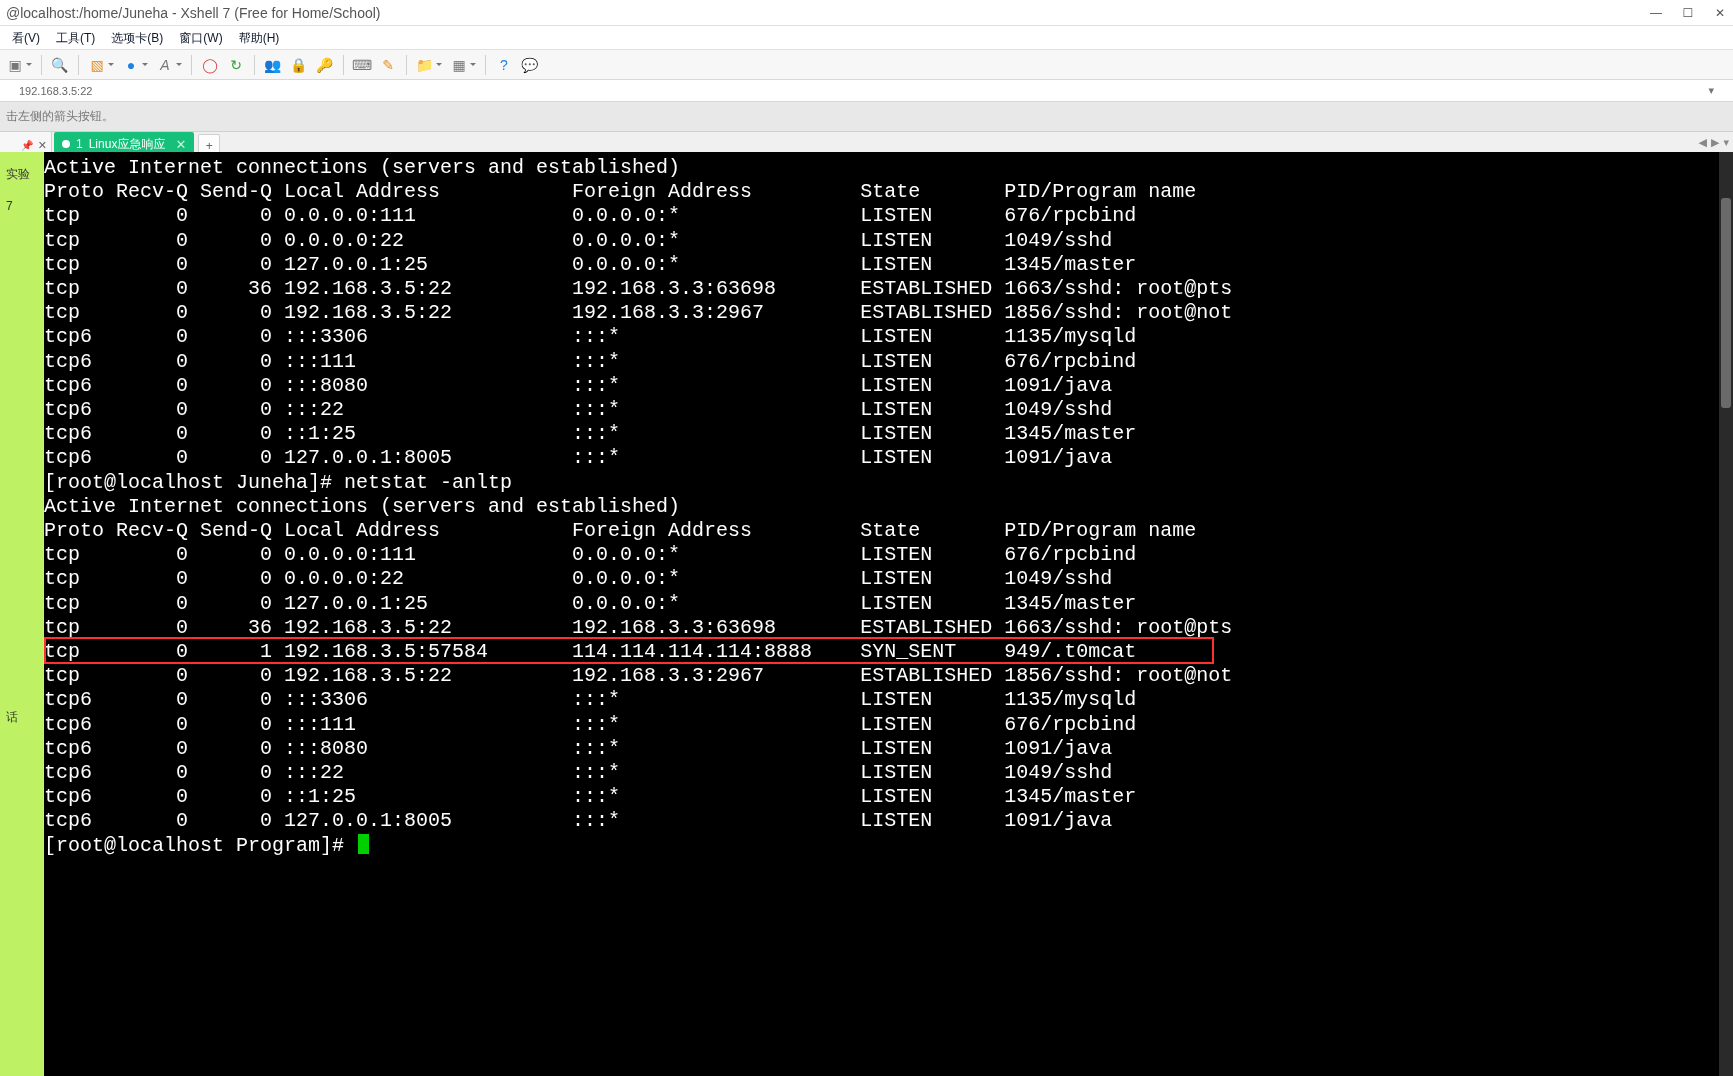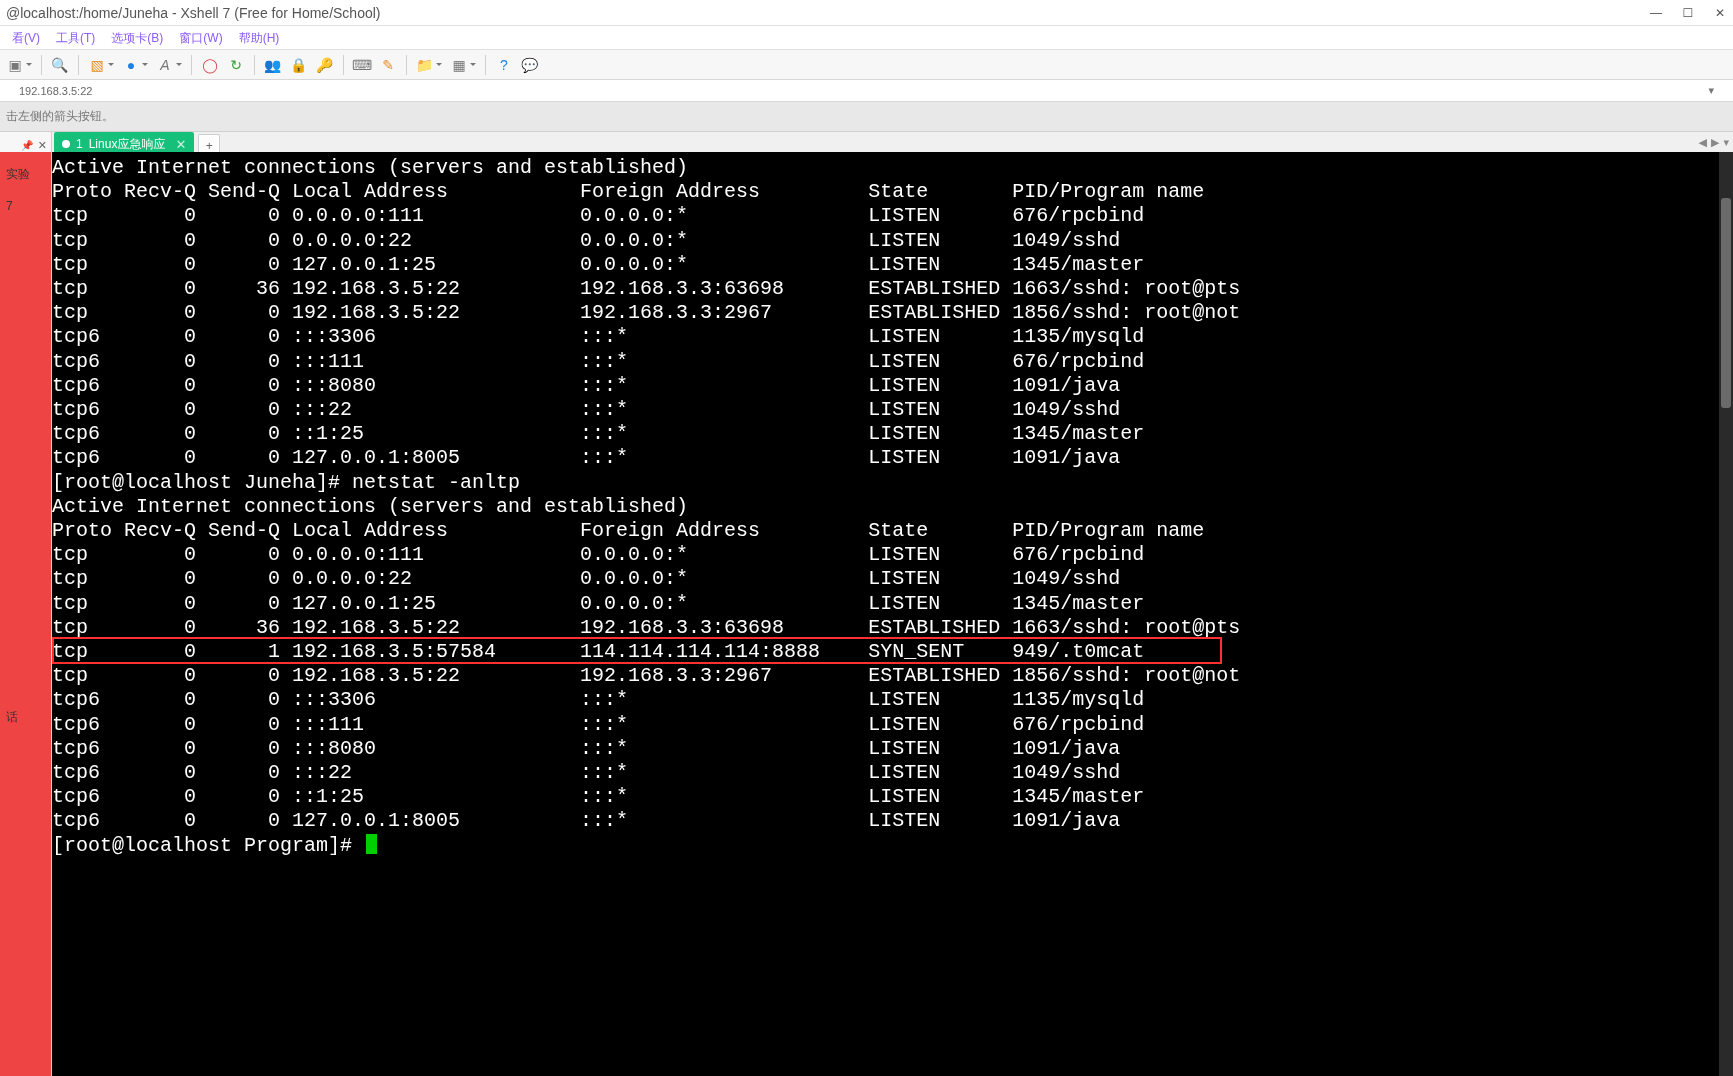--- a/index.html
+++ b/index.html
@@ -2,39 +2,39 @@
 <html><head>
 <meta charset="utf-8">
 <style>
   * { margin:0; padding:0; box-sizing:border-box; }
   html,body { height:100%; width:100%; font-family:"Microsoft YaHei","Segoe UI",Tahoma,sans-serif; font-size:12px; background:#f0f0f0; color:#333; overflow:hidden; }
   .titlebar { height:26px; background:#fff; display:flex; align-items:center; padding:0 6px; border-bottom:1px solid #e0e0e0; justify-content:space-between;}
   .titlebar .title { color:#555; font-size:14px;}
   .titlebar .win-controls { display:flex; gap:18px; color:#555;}
   .win-controls span { width:14px; text-align:center; cursor:pointer; }
   .menubar { height:24px; background:#fff; display:flex; align-items:center; padding:0 4px; border-bottom:1px solid #e0e0e0;}
-  .menubar .menu-item { padding:0 8px; line-height:24px; cursor:pointer; color:#8b5cf6;}
+  .menubar .menu-item { padding:0 8px; line-height:24px; cursor:pointer; color:#0f172a;}
   .toolbar { height:30px; background:#f7f7f7; border-bottom:1px solid #d8d8d8; display:flex; align-items:center; padding:0 4px; gap:4px;}
   .toolbar .tb-btn { width:22px; height:22px; display:flex; align-items:center; justify-content:center; border-radius:2px; cursor:pointer; font-size:14px; position:relative;}
   .toolbar .tb-btn.dd::after { content:""; position:absolute; right:-6px; top:9px; border:3px solid transparent; border-top-color:#777;}
   .toolbar .tb-btn.dd { margin-right:8px;}
   .toolbar .sep { width:1px; height:20px; background:#d0d0d0; margin:0 3px;}
   .addressbar { height:22px; background:#fff; border-bottom:1px solid #d8d8d8; display:flex; align-items:center; padding:0 19px; color:#666; font-size:11px; justify-content:space-between;}
   .infobar { height:30px; background:#e8e8e8; border-bottom:1px solid #d0d0d0; display:flex; align-items:center; padding:0 6px; color:#787878; font-size:12px;}
   .tabbar-row { height:26px; background:#f0f0f0; border-bottom:2px solid #0099e5; display:flex; position:relative;}
   .side-pane-head { width:52px; height:26px; background:#f7f7f7; border-right:1px solid #d0d0d0; display:flex; align-items:center; justify-content:flex-end; gap:4px; padding:0 4px;}
   .side-pane-head span { cursor:pointer; color:#666; font-size:11px;}
   .tabstrip { flex:1; display:flex; align-items:flex-end; padding-left:2px;}
   .tab { height:24px; display:flex; align-items:center; gap:6px; padding:0 8px; background:#16c07a; color:#fff; border-radius:2px 2px 0 0; font-size:12px; cursor:pointer;}
   .tab .dot { width:8px; height:8px; background:#fff; border-radius:50%;}
   .tab .close { color:#cfeedd; font-size:13px; margin-left:4px;}
   .tab-add { width:22px; height:22px; background:#fdfdfd; border:1px solid #d0d0d0; border-bottom:none; margin-left:4px; display:flex; align-items:center; justify-content:center; color:#666; cursor:pointer; border-radius:2px 2px 0 0;}
   .nav-arrows { position:absolute; right:4px; top:4px; display:flex; gap:4px; color:#888; font-size:11px;}
   .main-area { position:absolute; top:152px; bottom:0; left:0; right:0; display:flex;}
-  .sidebar { width:52px; background:#ef4444; border-right:1px solid #d8d8d8; padding-top:6px;}
+  .sidebar { width:44px; background:#bef264; border-right:1px solid #d8d8d8; padding-top:6px;}
   .sidebar .side-item { color:#333; font-size:12px; padding:8px 6px; cursor:pointer;}
   .terminal-wrap { flex:1; background:#000; position:relative; overflow:auto;}
   .terminal { font-family:"Consolas","Courier New",monospace; font-size:20px; line-height:24.2px; color:#fff; white-space:pre; padding:4px 4px 8px 0; letter-spacing:0px;}
   .hl { position:absolute; border:2px solid #ff3030; pointer-events:none; }
   .cursor { display:inline-block; width:11px; height:20px; background:#00d000; vertical-align:-3px; margin-left:2px;}
   .vscroll { position:absolute; right:0; top:0; bottom:0; width:14px; background:#2a2a2a;}
   .vscroll .thumb { position:absolute; left:2px; right:2px; top:5%; height:210px; background:#6a6a6a; border-radius:3px;}
   
   .c-orange{color:#e28b1e;} .c-blue{color:#1e82e2;} .c-green{color:#36a13a;} .c-red{color:#d64545;} .c-gray{color:#777;} .c-yellow{color:#d6a80b;}
 </style>

